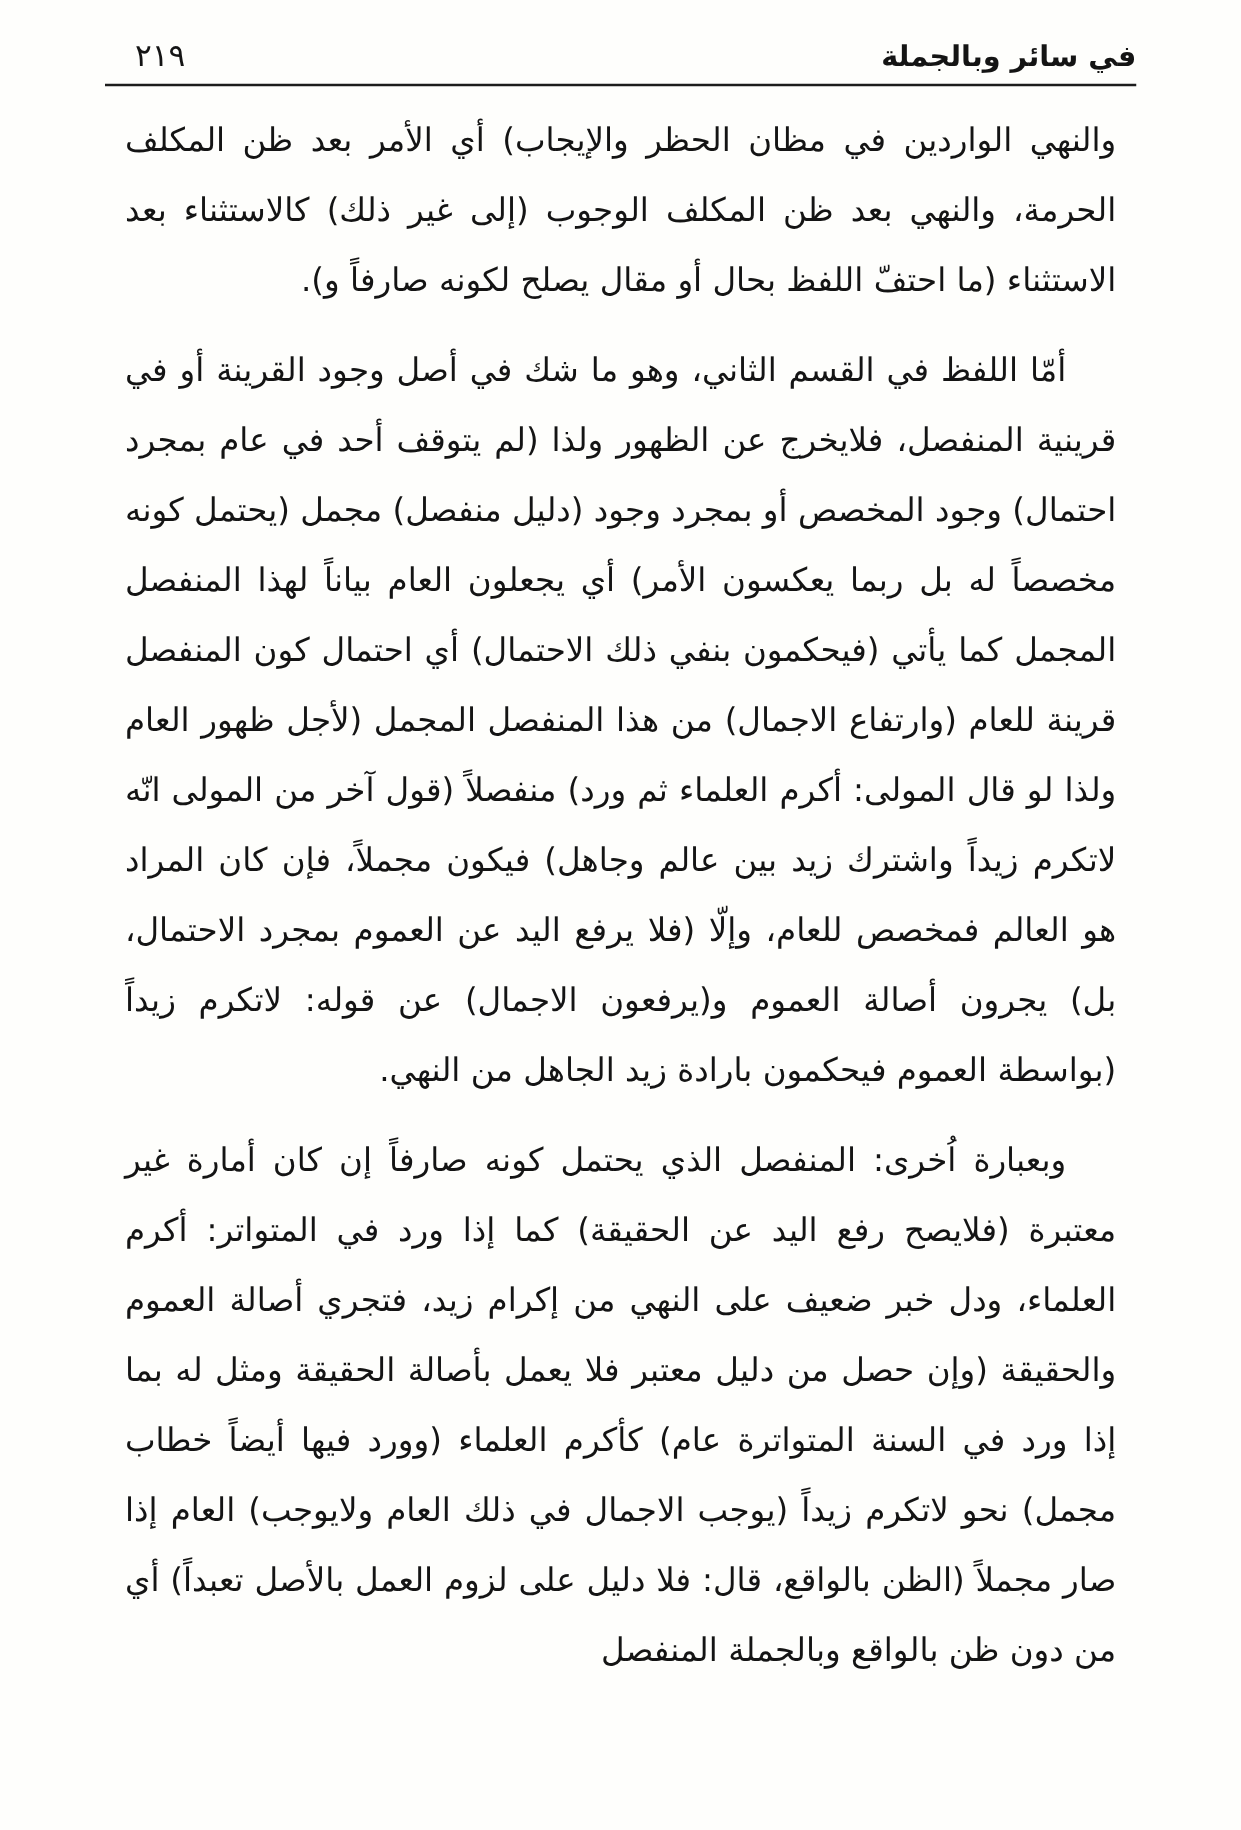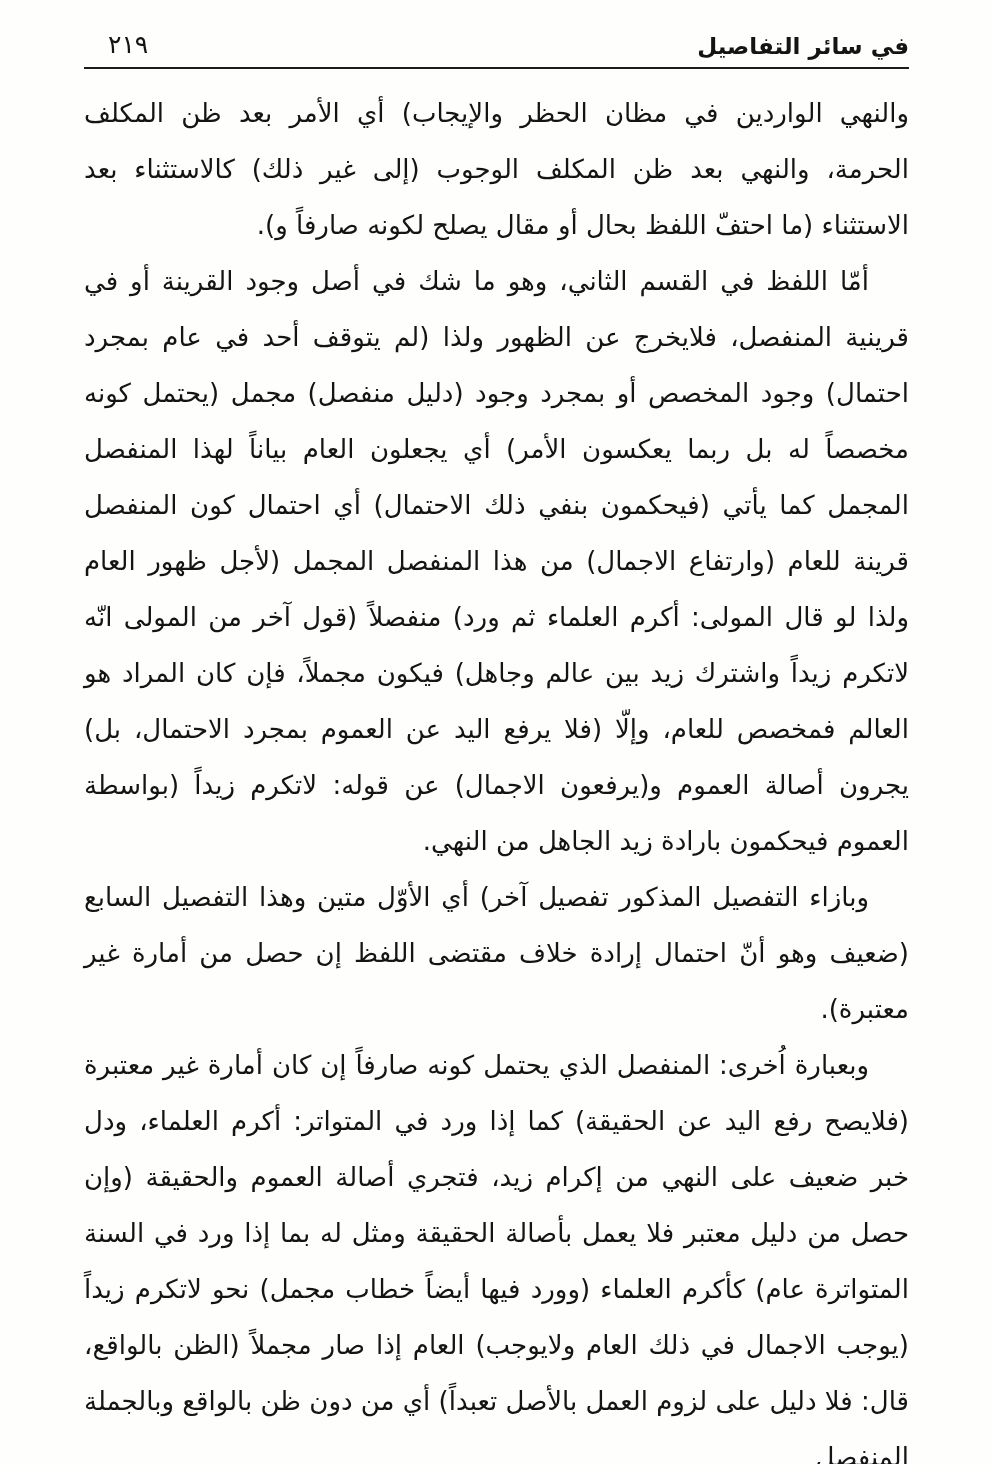--- a/index.html
+++ b/index.html
@@ -39,37 +39,36 @@
     margin-left: 24px;
   }
   .page-body {
     direction: rtl;
     text-align: justify;
     font-size: 26px;
     line-height: 56px;
     margin-top: 16px;
   }
   .page-body p {
-    margin: 0;
+    margin: 16px;
     padding: 0;
   }
   .page-body p.indent {
     text-indent: 40px;
   }
 </style>
 </head>
 <body>
 
 <div class="page">
 
   <div class="page-header">
-    <div class="section-title">في سائر التفاصيل</div>
+    <div class="section-title">في سائر وبالجملة</div>
     <div class="page-number">٢١٩</div>
   </div>
 
   <div class="page-body">
     <p>والنهي الواردين في مظان الحظر والإيجاب) أي الأمر بعد ظن المكلف الحرمة، والنهي بعد ظن المكلف الوجوب (إلى غير ذلك) كالاستثناء بعد الاستثناء (ما احتفّ اللفظ بحال أو مقال يصلح لكونه صارفاً و).</p>
     <p class="indent">أمّا اللفظ في القسم الثاني، وهو ما شك في أصل وجود القرينة أو في قرينية المنفصل، فلايخرج عن الظهور ولذا (لم يتوقف أحد في عام بمجرد احتمال) وجود المخصص أو بمجرد وجود (دليل منفصل) مجمل (يحتمل كونه مخصصاً له بل ربما يعكسون الأمر) أي يجعلون العام بياناً لهذا المنفصل المجمل كما يأتي (فيحكمون بنفي ذلك الاحتمال) أي احتمال كون المنفصل قرينة للعام (وارتفاع الاجمال) من هذا المنفصل المجمل (لأجل ظهور العام ولذا لو قال المولى: أكرم العلماء ثم ورد) منفصلاً (قول آخر من المولى انّه لاتكرم زيداً واشترك زيد بين عالم وجاهل) فيكون مجملاً، فإن كان المراد هو العالم فمخصص للعام، وإلّا (فلا يرفع اليد عن العموم بمجرد الاحتمال، بل) يجرون أصالة العموم و(يرفعون الاجمال) عن قوله: لاتكرم زيداً (بواسطة العموم فيحكمون بارادة زيد الجاهل من النهي.</p>
-    <p class="indent">وبازاء التفصيل المذكور تفصيل آخر) أي الأوّل متين وهذا التفصيل السابع (ضعيف وهو أنّ احتمال إرادة خلاف مقتضى اللفظ إن حصل من أمارة غير معتبرة).</p>
     <p class="indent">وبعبارة اُخرى: المنفصل الذي يحتمل كونه صارفاً إن كان أمارة غير معتبرة (فلايصح رفع اليد عن الحقيقة) كما إذا ورد في المتواتر: أكرم العلماء، ودل خبر ضعيف على النهي من إكرام زيد، فتجري أصالة العموم والحقيقة (وإن حصل من دليل معتبر فلا يعمل بأصالة الحقيقة ومثل له بما إذا ورد في السنة المتواترة عام) كأكرم العلماء (وورد فيها أيضاً خطاب مجمل) نحو لاتكرم زيداً (يوجب الاجمال في ذلك العام ولايوجب) العام إذا صار مجملاً (الظن بالواقع، قال: فلا دليل على لزوم العمل بالأصل تعبداً) أي من دون ظن بالواقع وبالجملة المنفصل</p>
   </div>
 
 </div>
 
 </body></html>

